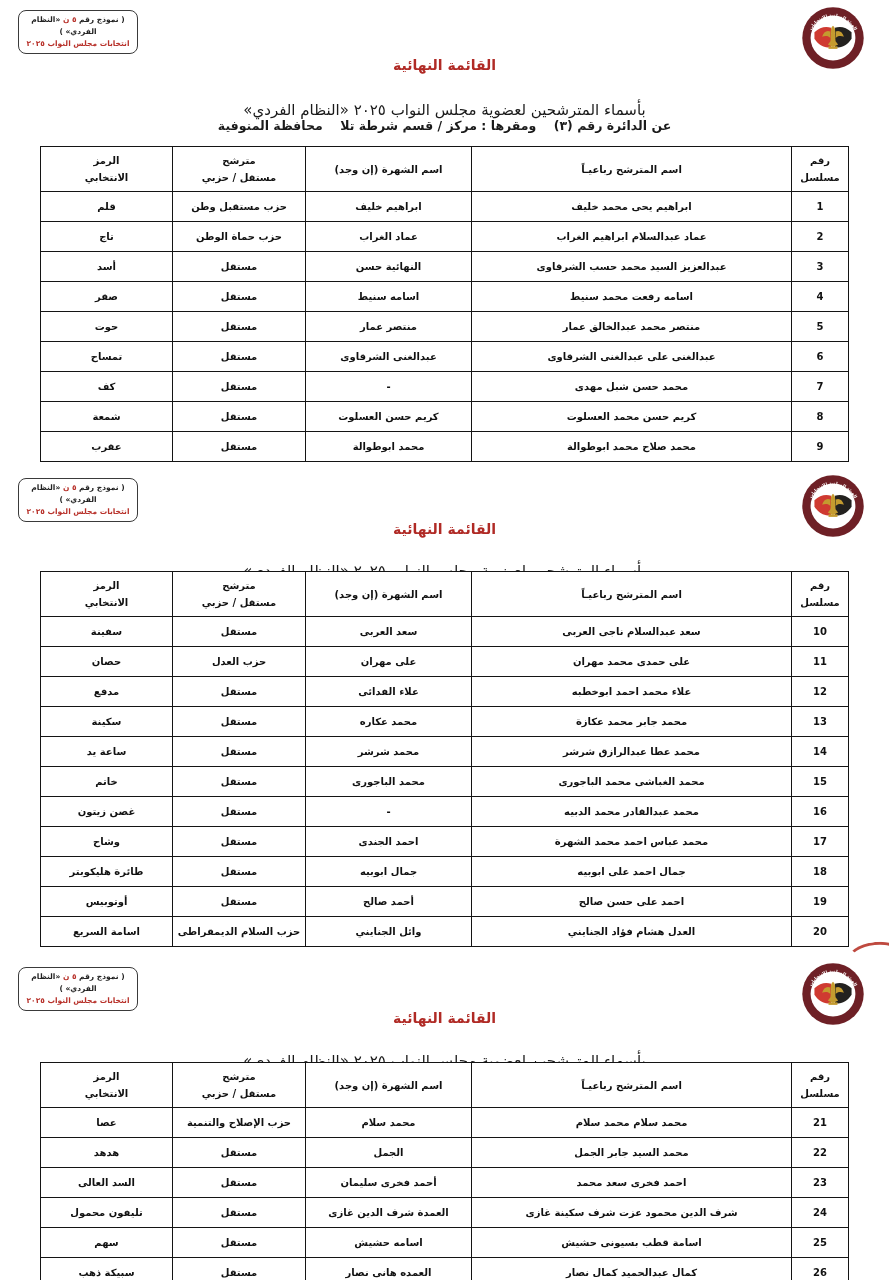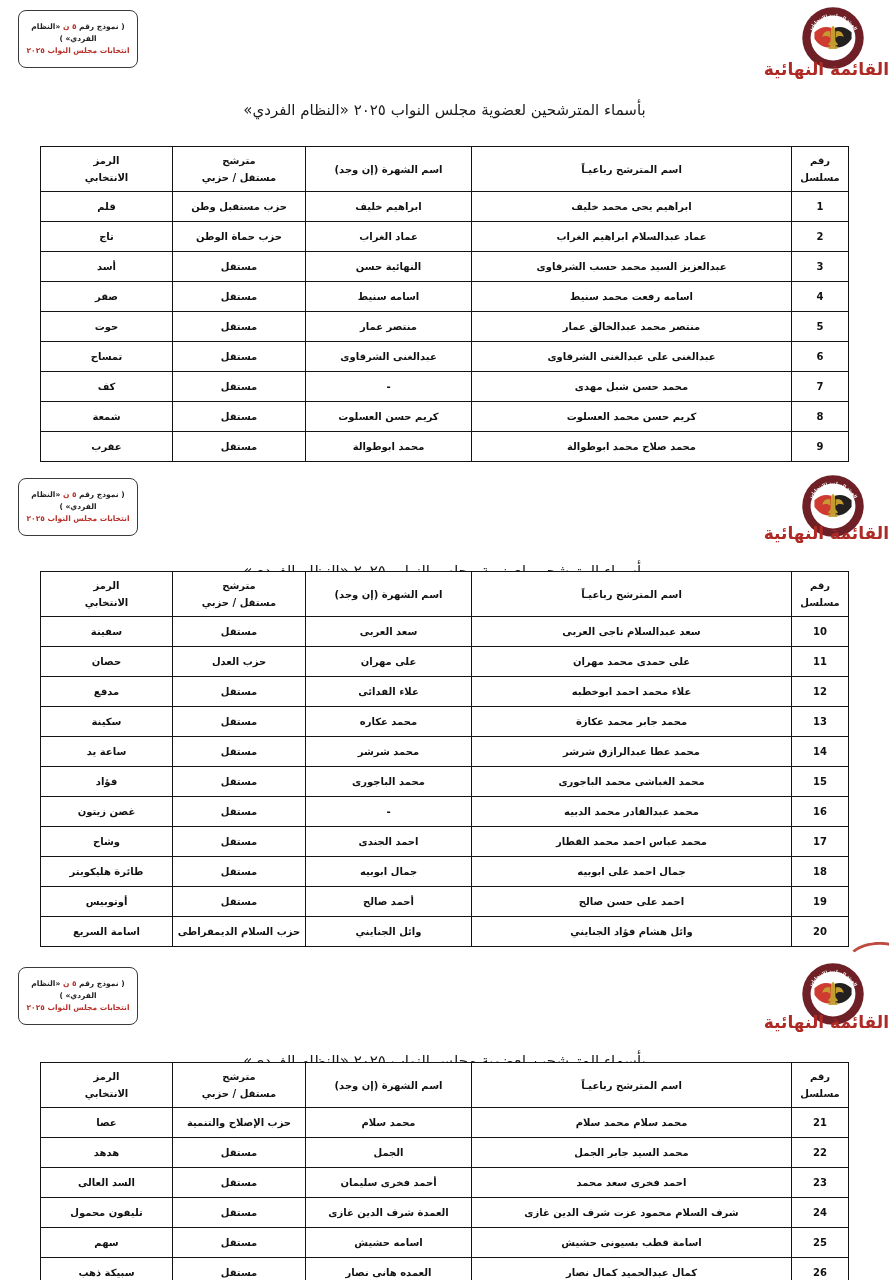--- a/index.html
+++ b/index.html
@@ -7,26 +7,26 @@
   .sheet{position:relative;width:889px;height:1280px;background:#ffffff;overflow:hidden;}
   .page{position:absolute;left:0;right:0;}
   .page-1{top:0;height:462px;}
   .page-2{top:462px;height:493px;}
   .page-3{top:955px;height:325px;}
 
   .form-box{
     position:absolute;left:18px;width:114px;
     border:1.2px solid #3a3a3a;border-radius:8px;
     text-align:center;font-weight:bold;font-size:7.5px;line-height:1.6;
-    padding:10px 2px;color:#222;background:#fff;
+    padding:3px 2px;color:#222;background:#fff;
   }
   .form-box .red{color:#b8322b;}
   .emblem{position:absolute;right:24px;width:64px;height:64px;}
 
-  .doc-title{position:absolute;width:100%;color:#b02a25;font-weight:bold;font-size:17px;letter-spacing:0;}
+  .doc-title{position:absolute;width:100%;text-align:center;color:#b02a25;font-weight:bold;font-size:14px;letter-spacing:0;}
   .doc-subtitle{position:absolute;width:100%;text-align:center;color:#1a1a1a;font-weight:normal;font-size:15px;}
   .doc-district{position:absolute;width:100%;text-align:center;color:#1a1a1a;font-weight:bold;font-size:12.5px;white-space:pre;}
 
   table.candidates{
     position:absolute;left:40px;width:808px;
     border-collapse:collapse;direction:rtl;table-layout:fixed;background:#fff;
   }
   table.candidates th,table.candidates td{
     border:1.5px solid #141414;text-align:center;vertical-align:middle;
     font-weight:bold;color:#111;overflow:hidden;
@@ -69,20 +69,21 @@
       <path d="M21,41 C29,33 39,31 47,34 L47,64 C37,67 27,60 21,51 Z" fill="#cf3a31"></path>
       <path d="M79,41 C71,33 61,31 53,34 L53,64 C63,67 73,60 79,51 Z" fill="#23211f"></path>
       <path d="M50,31 C53,33 54,38 53,43 L54,55 L58,60 L50,64 L42,60 L46,55 L47,43 C46,38 47,33 50,31 Z" fill="#c49b2f"></path>
       <path d="M46,40 C40,37 35,41 33,48 C37,46 43,46 46,50 Z" fill="#c49b2f"></path>
       <path d="M54,40 C60,37 65,41 67,48 C63,46 57,46 54,50 Z" fill="#c49b2f"></path>
       <rect x="43" y="63" width="14" height="4" fill="#c49b2f"></rect>
     </svg>
 
     <h1 class="doc-title" style="top:48px;">القائمة النهائية</h1>
     <h2 class="doc-subtitle" style="top:89px;">بأسماء المترشحين لعضوية مجلس النواب ٢٠٢٥ «النظام الفردي»</h2>
+    <div class="doc-district" style="top:118px;">عن الدائرة رقم (٣)    ومقرها : مركز / قسم شرطة تلا    محافظة المنوفية</div>
 
     <table class="candidates" style="top:146px;">
       <colgroup>
           <col class="c-num">
           <col class="c-name">
           <col class="c-alias">
           <col class="c-party">
           <col class="c-symbol">
         </colgroup>
       <thead>
@@ -245,53 +246,53 @@
             <td>محمد عطا عبدالرازق شرشر</td>
             <td>محمد شرشر</td>
             <td>مستقل</td>
             <td>ساعة يد</td>
           </tr>
           <tr>
             <td>15</td>
             <td>محمد الغباشى محمد الباجورى</td>
             <td>محمد الباجورى</td>
             <td>مستقل</td>
-            <td>فؤاد</td>
+            <td>خاتم</td>
           </tr>
           <tr>
             <td>16</td>
             <td>محمد عبدالقادر محمد الدبيه</td>
             <td>-</td>
             <td>مستقل</td>
             <td>غصن زيتون</td>
           </tr>
           <tr>
             <td>17</td>
-            <td>محمد عباس احمد محمد القطار</td>
+            <td>محمد عباس احمد محمد الشهرة</td>
             <td>احمد الجندى</td>
             <td>مستقل</td>
             <td>وشاح</td>
           </tr>
           <tr>
             <td>18</td>
             <td>جمال احمد على ابوبيه</td>
             <td>جمال ابوبيه</td>
             <td>مستقل</td>
             <td>طائرة هليكوبتر</td>
           </tr>
           <tr>
             <td>19</td>
             <td>احمد على حسن صالح</td>
             <td>أحمد صالح</td>
             <td>مستقل</td>
             <td>أوتوبيس</td>
           </tr>
           <tr>
             <td>20</td>
-            <td>وائل هشام فؤاد الجنايني</td>
+            <td>العدل هشام فؤاد الجنايني</td>
             <td>وائل الجنايني</td>
             <td>حزب السلام الديمقراطى</td>
             <td>اسامة السريع</td>
           </tr>
         </tbody>
     </table>
   </section>
 
   <section class="page page-3">
     <div class="form-box" style="top:12px;">
@@ -356,21 +357,21 @@
           </tr>
           <tr>
             <td>23</td>
             <td>احمد فخرى سعد محمد</td>
             <td>أحمد فخرى سليمان</td>
             <td>مستقل</td>
             <td>السد العالى</td>
           </tr>
           <tr>
             <td>24</td>
-            <td>شرف السلام محمود عزت شرف الدين غازى</td>
+            <td>شرف الدين محمود عزت شرف سكينة غازى</td>
             <td>العمدة شرف الدين غازى</td>
             <td>مستقل</td>
             <td>تليفون محمول</td>
           </tr>
           <tr>
             <td>25</td>
             <td>اسامة قطب بسيونى حشيش</td>
             <td>اسامه حشيش</td>
             <td>مستقل</td>
             <td>سهم</td>

